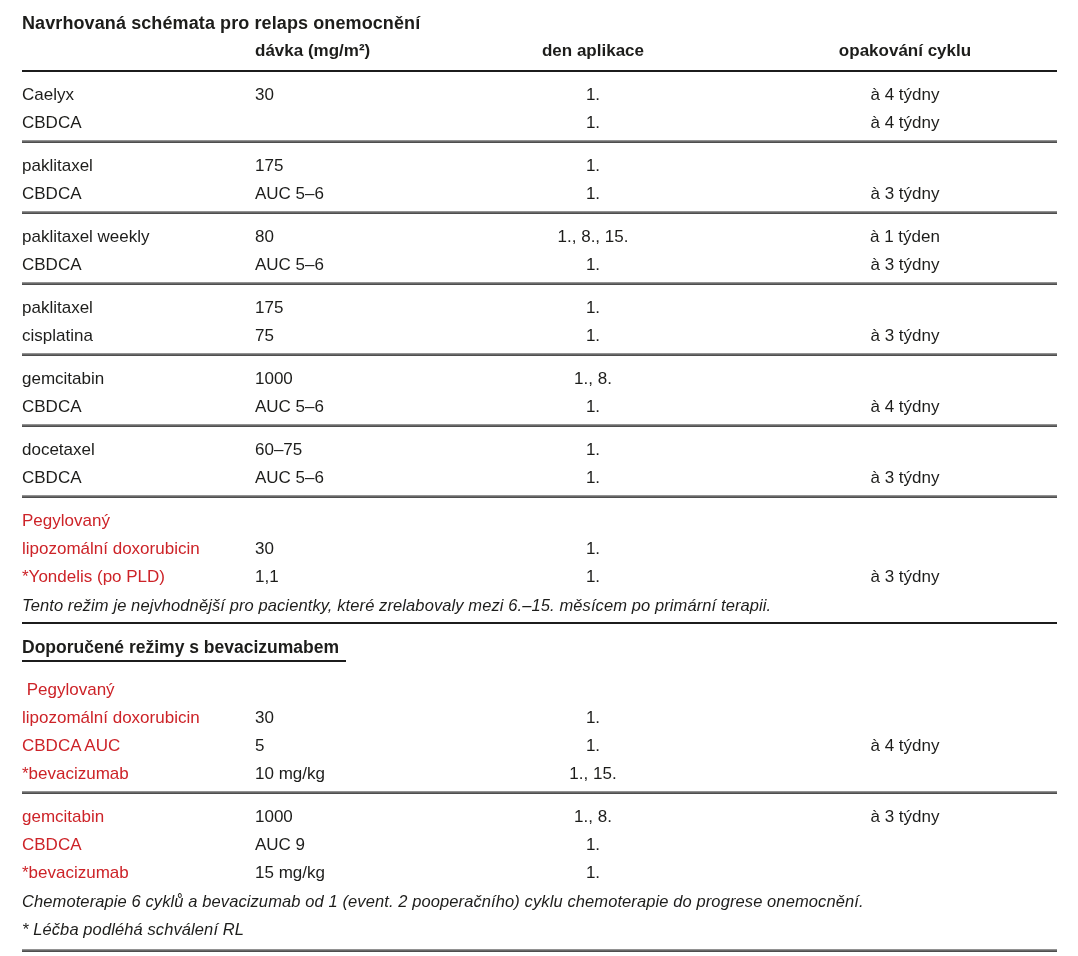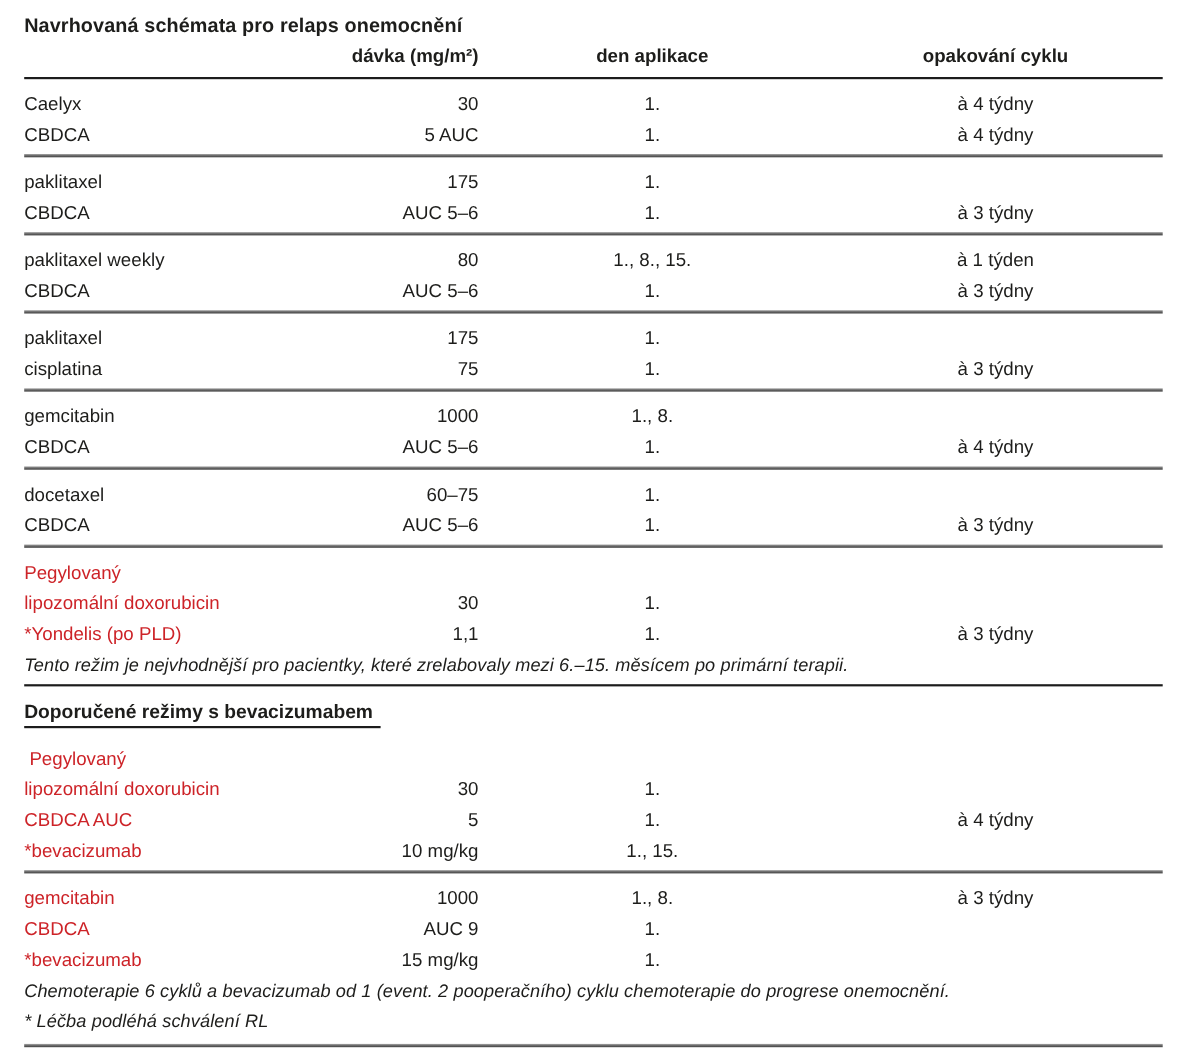--- a/index.html
+++ b/index.html
@@ -10,21 +10,21 @@
     color:#1d1d1b;
   }
   .page { position:relative; width:1035px; margin-left:22px; padding-top:12px; }
   .title {
     font-size:18px; font-weight:bold; height:24px; line-height:22px;
     letter-spacing:0.1px;
   }
   .row { position:relative; height:28px; font-size:17px; }
   .cell { position:absolute; top:0; line-height:28px; white-space:pre; }
   .c1 { left:0; width:300px; text-align:left; }
-  .c2 { left:233px; width:180px; text-align:right; }
+  .c2 { left:233px; width:180px; text-align:left; }
   .c3 { left:481px; width:180px; text-align:center; }
   .c4 { left:793px; width:180px; text-align:center; }
   .header-row { height:34px; }
   .header-row .cell { font-weight:bold; line-height:30px; }
   .rule-thin  { height:2px; background:#1c1c1c; }
   .rule-thick { height:3px; background:linear-gradient(to bottom,#a8a8a8 0%,#6d6d6d 45%,#404040 100%); }
   .group { padding:9px 0 3px; }
   .group-last { padding-bottom:6px; }
   .red { color:#cd2328; }
   .note {
@@ -54,21 +54,20 @@
   <div>
       <div class="group">
         <div class="row">
           <div class="cell c1">Caelyx</div>
           <div class="cell c2">30</div>
           <div class="cell c3">1.</div>
           <div class="cell c4">à 4 týdny</div>
         </div>
         <div class="row">
           <div class="cell c1">CBDCA</div>
-          <div class="cell c2">5 AUC</div>
           <div class="cell c3">1.</div>
           <div class="cell c4">à 4 týdny</div>
         </div>
       </div>
       <div class="rule-thick"></div>
       <div class="group">
         <div class="row">
           <div class="cell c1">paklitaxel</div>
           <div class="cell c2">175</div>
           <div class="cell c3">1.</div>

